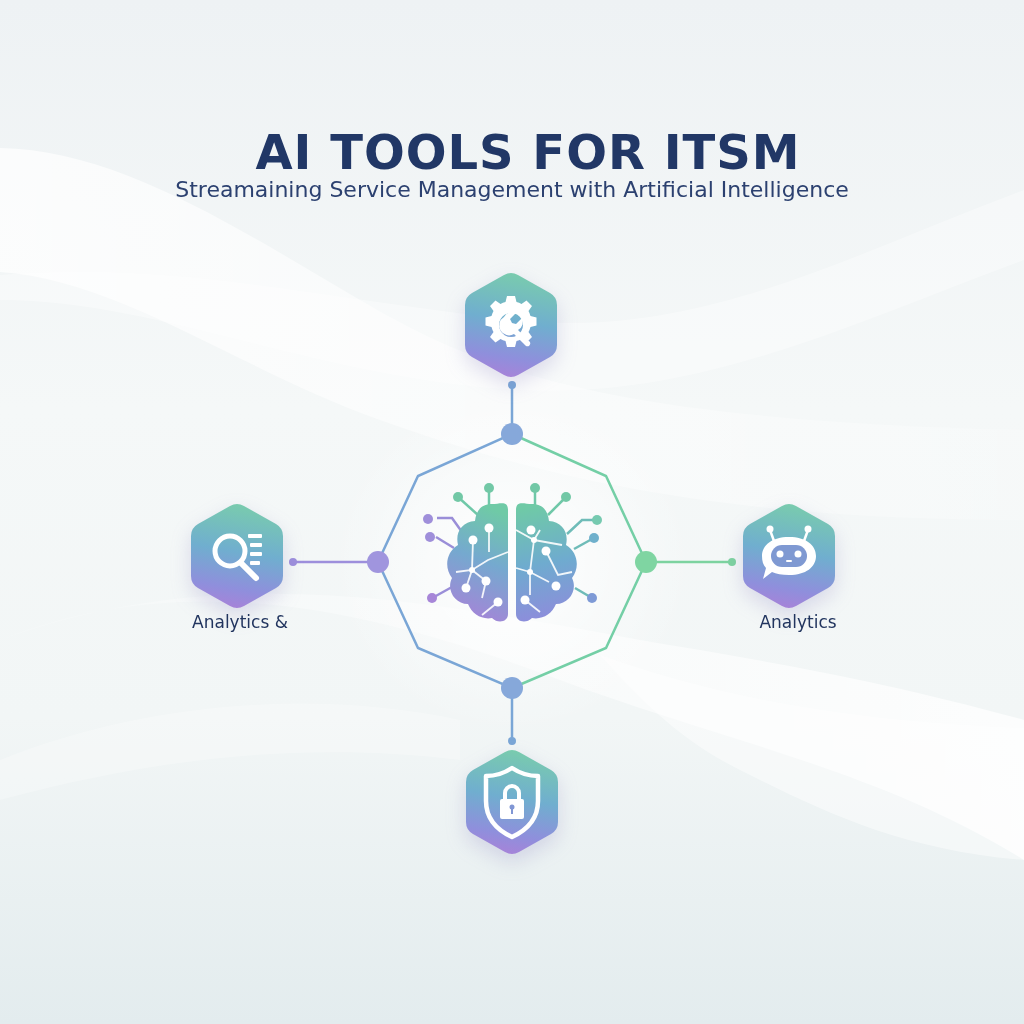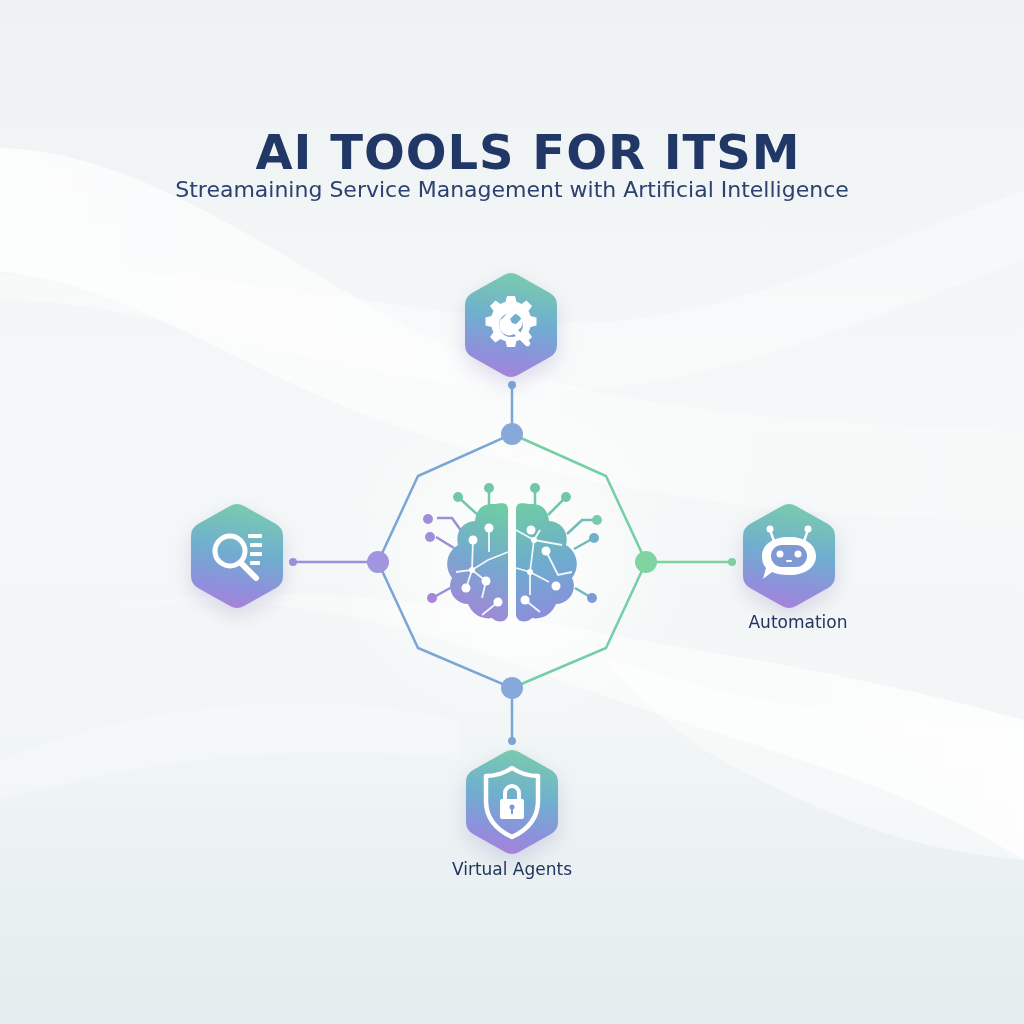--- a/index.html
+++ b/index.html
@@ -289,19 +289,19 @@
       <path d="M47,19 C56,25 64,27 73,27 L73,52 C73,70 62,81 47,88 C32,81 21,70 21,52 L21,27 C30,27 38,25 47,19 Z" fill="none" stroke="#ffffff" stroke-width="4.5" stroke-linejoin="round"></path>
       <path d="M40,50 L40,44 a7,7 0 0 1 14,0 L54,50" fill="none" stroke="#ffffff" stroke-width="4"></path>
       <rect x="35" y="50" width="24" height="20" rx="2" fill="#ffffff"></rect>
       <circle cx="47" cy="58" r="2.5" fill="#8096d4"></circle>
       <rect x="46" y="59" width="2" height="6" fill="#8096d4"></rect>
     </g>
   </svg>
 </div>
 
 <div class="label" style="left:140px; top:611px;">
+  <span>Analytics &amp;</span>
 </div>
 <div class="label" style="left:698px; top:611px;">
-  <span>Automation</span>
+  <span>Analytics</span>
 </div>
 <div class="label" style="left:412px; top:858px;">
-  <span>Virtual Agents</span>
 </div>
 
 </body></html>

